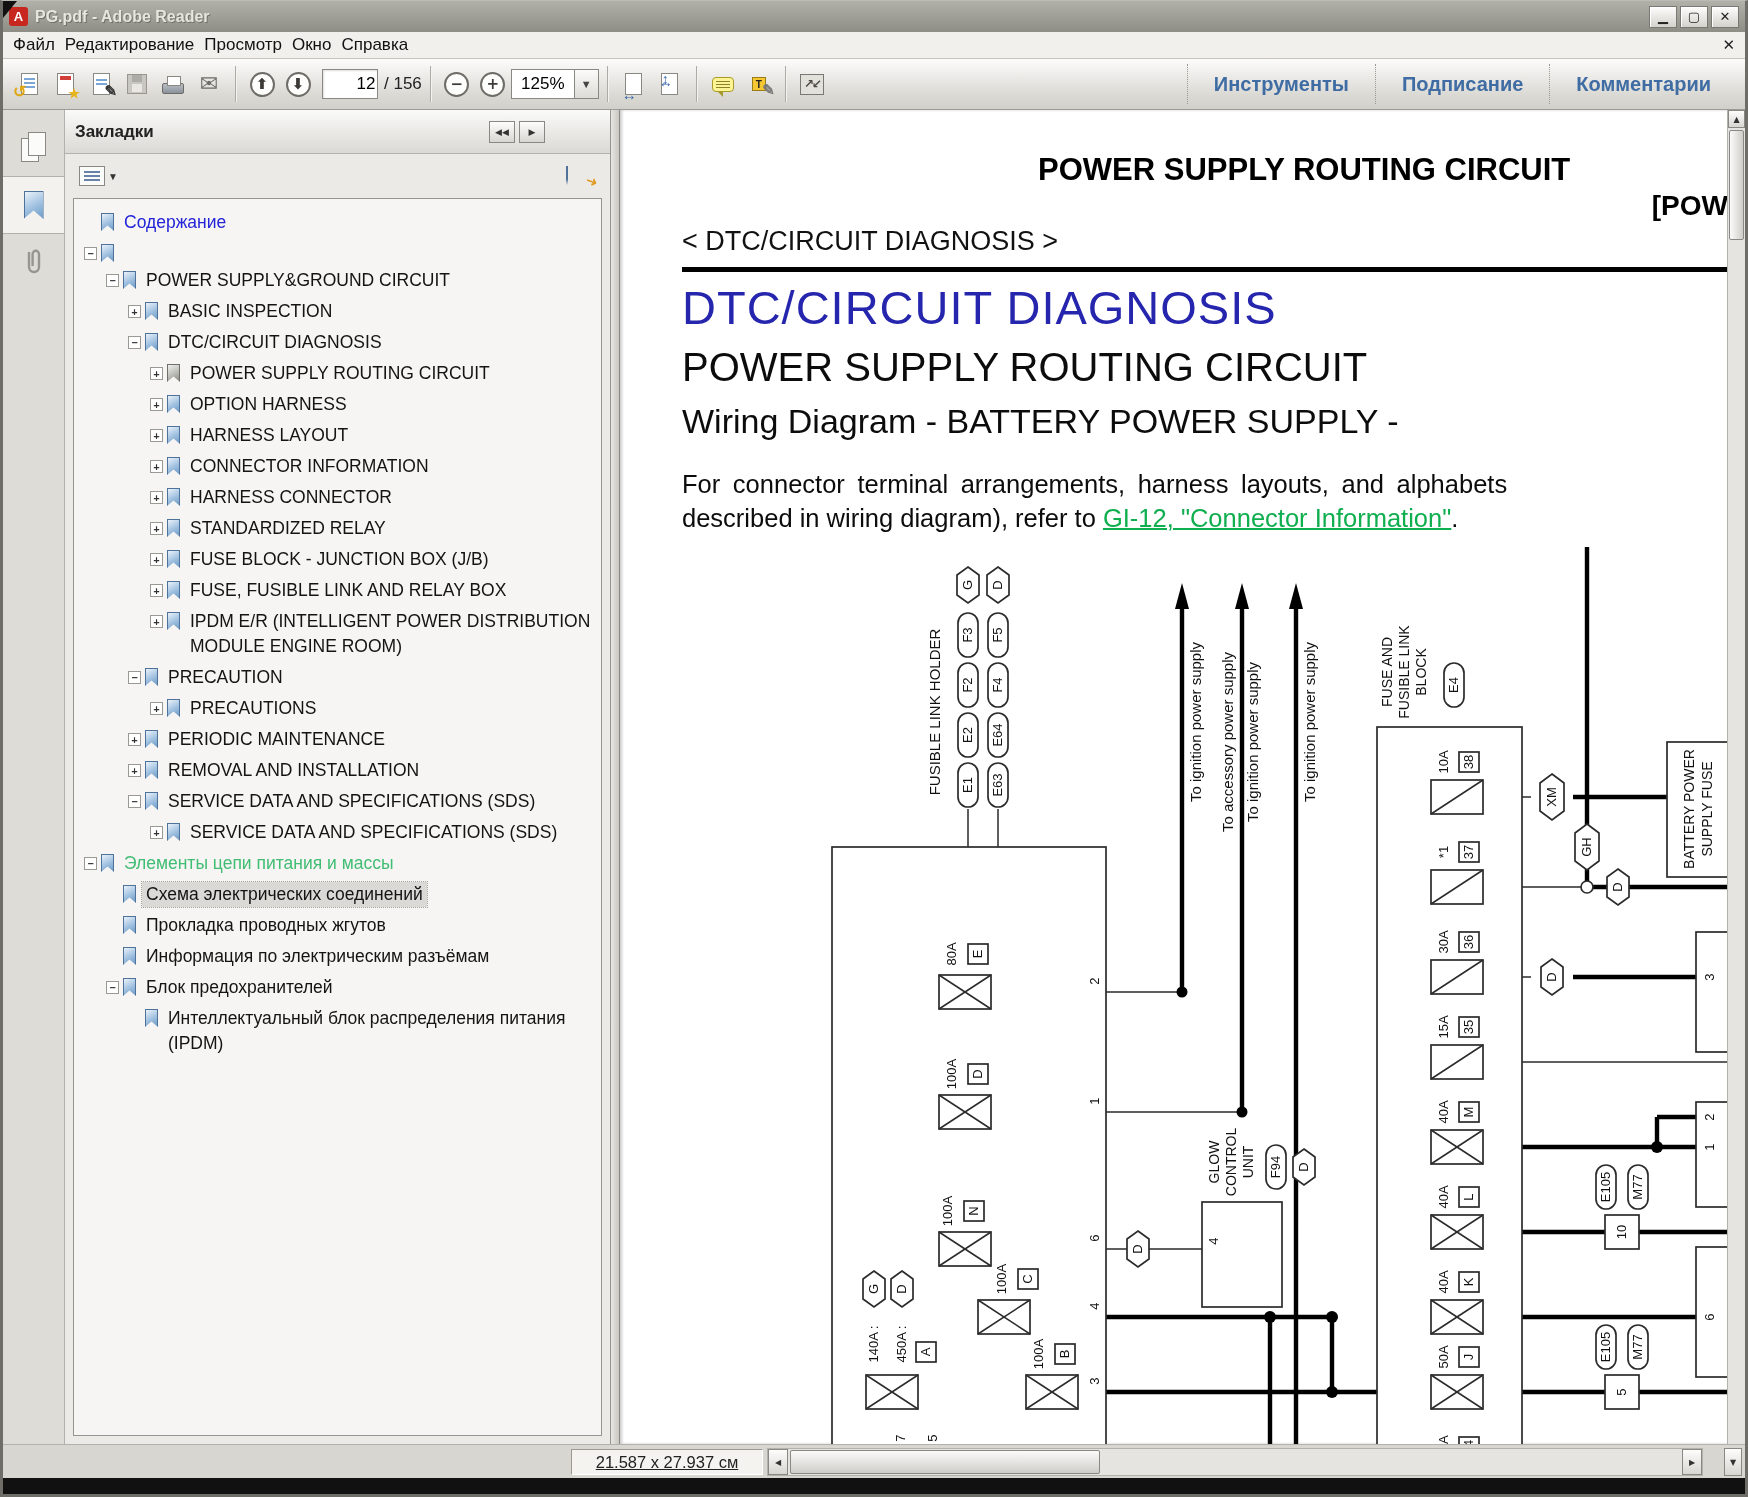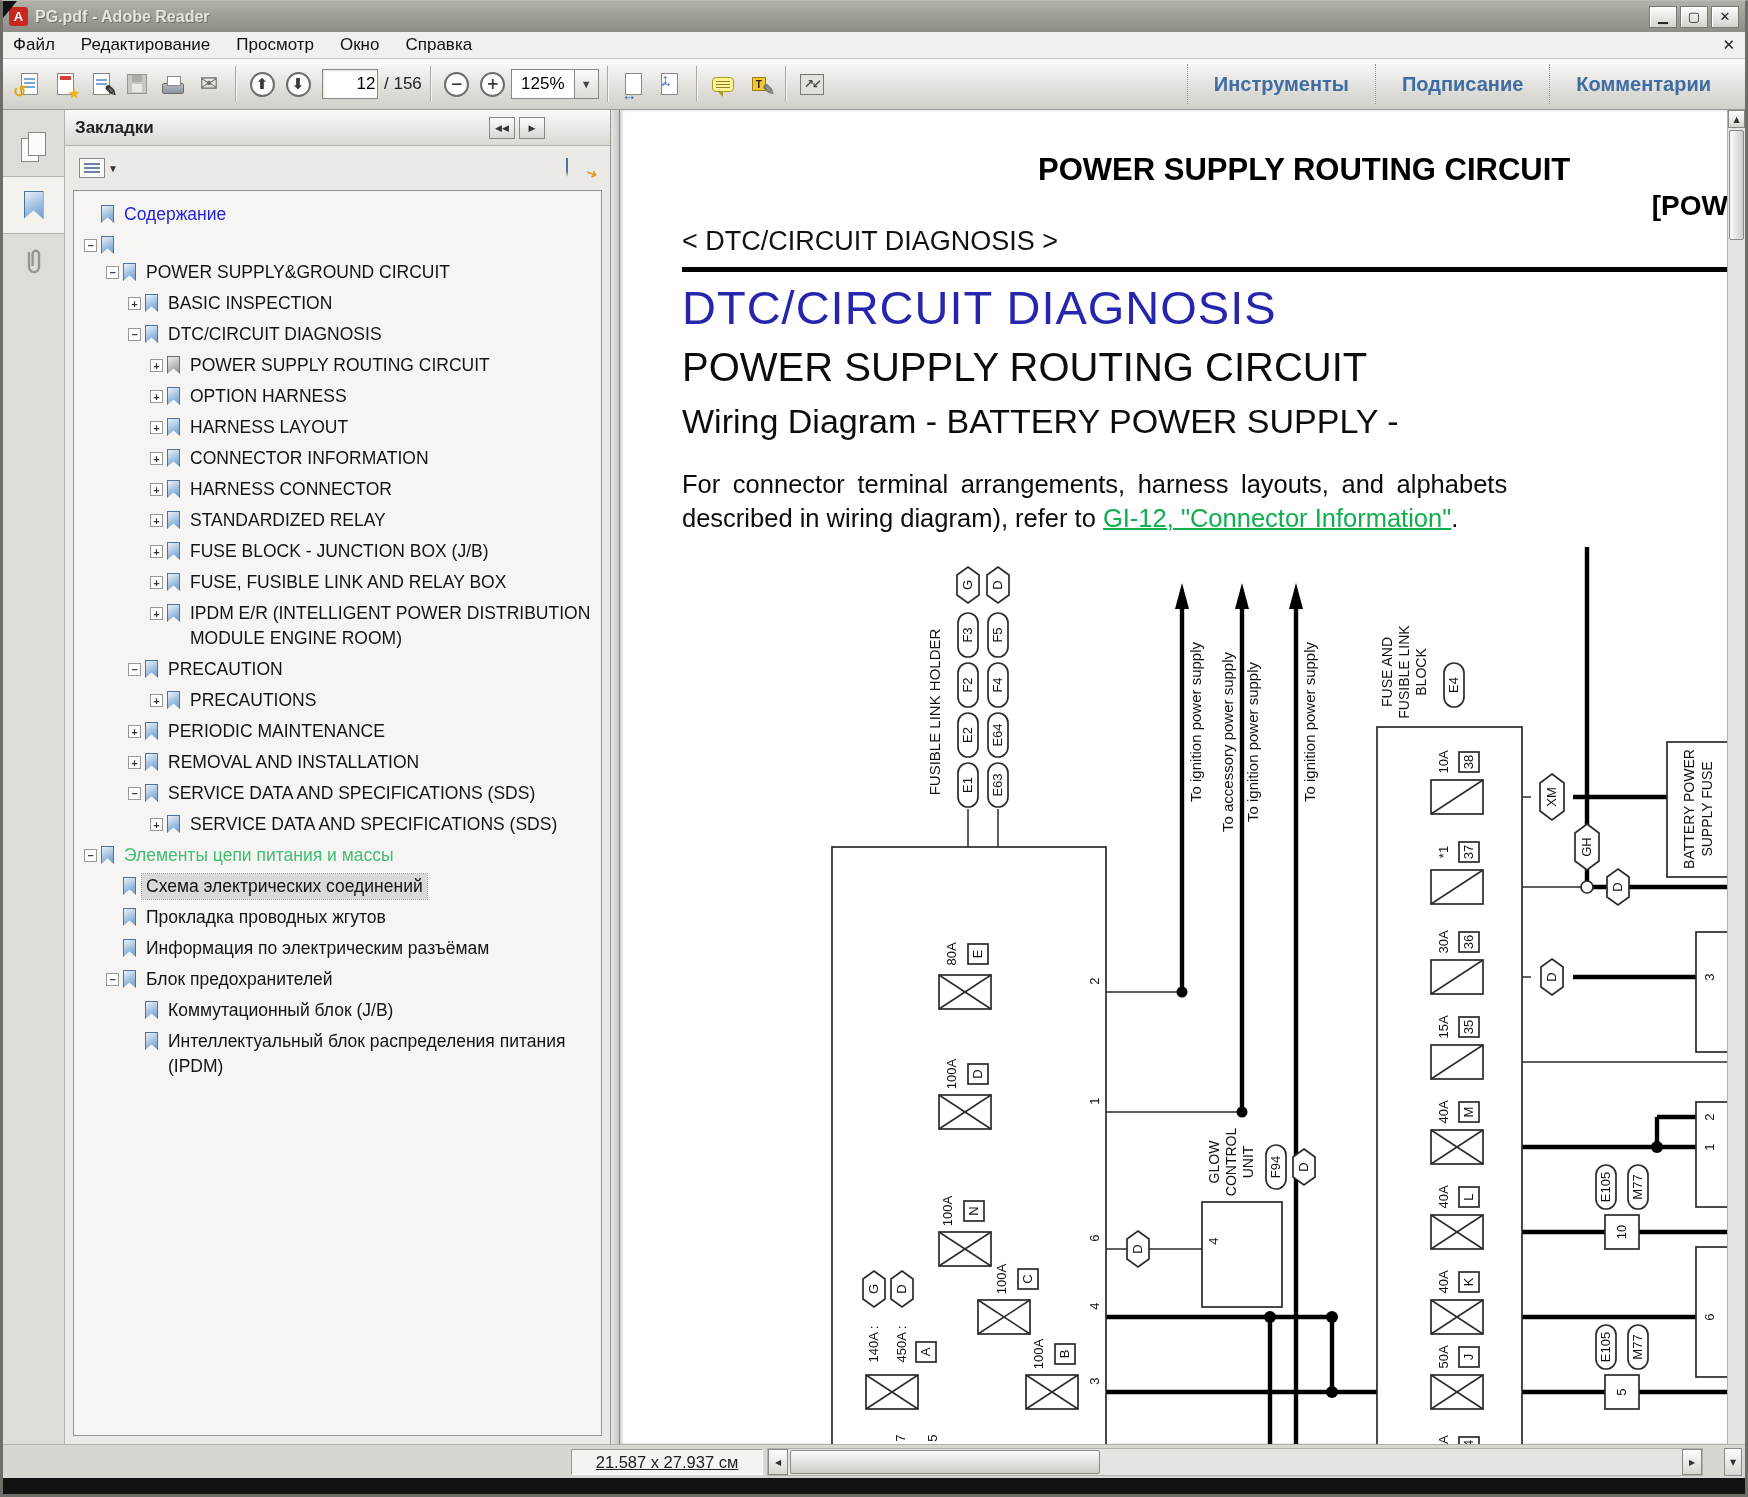--- a/index.html
+++ b/index.html
@@ -9,21 +9,21 @@
 
   
   #titlebar { height:31px; background:linear-gradient(#aboba 0,#aeaea6 0,#8f8f87 100%); background:linear-gradient(#b1b1a9,#8e8e86); display:flex; align-items:center; padding:0 6px; }
   #titlebar .app-icon { width:19px; height:19px; background:#c8271f; border-radius:3px; color:#fff; font:bold 13px/19px "Liberation Sans"; text-align:center; margin-right:7px; }
   #titlebar .title-text { color:#e6e6df; font:bold 16px "Liberation Sans"; text-shadow:1px 1px 0 #70706a; }
   .winbtns { margin-left:auto; display:flex; gap:3px; }
   .winbtn { width:28px; height:22px; background:linear-gradient(#fdfdfc,#d4d2cc); border:1px solid #7a7872; box-shadow:inset 1px 1px 0 #fff; text-align:center; font:bold 13px/20px "DejaVu Sans",sans-serif; color:#222; }
   #cursor-artifact { position:absolute; left:0; top:0; width:0; height:0; border-left:14px solid #111; border-bottom:17px solid transparent; z-index:99; }
 
   
-  #menubar { height:27px; background:#f1f0ed; border-bottom:1px solid #c6c4bf; display:flex; align-items:center; padding:0 10px; gap:26px; }
+  #menubar { height:27px; background:#f1f0ed; border-bottom:1px solid #c6c4bf; display:flex; align-items:center; padding:0 10px; gap:10px; }
   .menu-item { font-size:17px; color:#111; }
   #menu-close { margin-left:auto; font:bold 15px "DejaVu Sans",sans-serif; color:#222; }
 
   
   #toolbar { height:51px; background:linear-gradient(#fcfcfb,#dcdad5 70%,#d2d0cb); border-bottom:1px solid #9d9b96; display:flex; align-items:center; padding:0 8px; }
   .tb-sep { width:1px; height:36px; background:#adaba6; margin:0 8px; box-shadow:1px 0 0 #f4f3f1; }
   .tbtn { width:36px; height:38px; display:flex; align-items:center; justify-content:center; position:relative; border-radius:3px; }
   .pg { width:17px; height:22px; background:#fff; border:1px solid #8a8883; position:relative; }
   .pg i { position:absolute; left:2px; right:2px; height:2px; background:#7aa7d6; }
   .ovl { position:absolute; font-weight:bold; }
@@ -50,21 +50,21 @@
   #main { display:flex; height:1334px; }
   #navstrip { width:62px; background:#dedcd7; border-right:1px solid #b3b1ac; padding-top:8px; }
   .nav-tab { width:100%; height:58px; display:flex; align-items:center; justify-content:center; }
   .nav-tab.active { background:#f3f2ef; border-top:1px solid #b3b1ac; border-bottom:1px solid #b3b1ac; }
   .pages-icon { position:relative; width:26px; height:30px; }
   .pages-icon b, .pages-icon u { position:absolute; width:18px; height:24px; background:#fbfbfa; border:1.5px solid #8a8883; }
   .pages-icon b { left:0; top:6px; } .pages-icon u { left:7px; top:0; }
   .ribbon-big { width:20px; height:28px; background:linear-gradient(150deg,#eaf2fa,#9fc0e0 55%,#6f9cc6); border:1px solid #4f729b; clip-path:polygon(0 0,100% 0,100% 100%,50% 70%,0 100%); }
 
   #bmpanel { width:546px; background:#eceae6; display:flex; flex-direction:column; border-right:1px solid #96948f; }
-  #bm-header { height:36px; background:linear-gradient(#fafaf9,#dbd9d4); border-bottom:1px solid #b3b1ac; display:flex; align-items:center; padding:16px 10px;justify-content:flex-end; }
+  #bm-header { height:44px; background:linear-gradient(#fafaf9,#dbd9d4); border-bottom:1px solid #b3b1ac; display:flex; align-items:center; padding:16px 10px;justify-content:flex-end; }
   #bm-header .hdr-title { font:bold 17px "Liberation Sans"; color:#222; }
   #bm-header .hdr-btns { margin-left:auto; display:flex; gap:4px; margin-right:55px; }
   .mini-btn { width:26px; height:22px; background:linear-gradient(#fdfdfc,#d8d6d1); border:1px solid #8a8883; font:9px/20px "DejaVu Sans",sans-serif; color:#333; text-align:center; }
   #bm-options { height:44px; display:flex; align-items:center; padding:0 14px; }
   .opt-icon { width:26px; height:20px; background:#fbfbfa; border:1px solid #8a8883; position:relative; }
   .opt-icon i { position:absolute; left:4px; right:4px; height:1.5px; background:#6a82a8; }
   .opt-caret { font-size:10px; color:#333; margin-left:3px; }
   #opt-right { margin-left:auto; position:relative; width:30px; }
   #opt-right .arr { position:absolute; right:-2px; bottom:-4px; color:#e09a20; font:bold 14px "DejaVu Sans",sans-serif; transform:rotate(20deg); }
   #bm-treebox { flex:1; margin:0 8px 8px 8px; background:#f6f5f3; border:1px solid #96948f; overflow:hidden; padding:8px 4px 1px 8px; }
@@ -415,26 +415,20 @@
               <span class="ind" style="width: 22px;"></span>
               <span class="exp-sp"></span>
               <span class="ribbon"></span>
               <span class="bm-label">Информация по электрическим разъёмам</span>
             </div>
             <div class="bm-row">
               <span class="ind" style="width: 22px;"></span>
               <span class="exp">−</span>
               <span class="ribbon"></span>
               <span class="bm-label">Блок предохранителей</span>
-            </div>
-            <div class="bm-row">
-              <span class="ind" style="width: 44px;"></span>
-              <span class="exp-sp"></span>
-              <span class="ribbon"></span>
-              <span class="bm-label">Коммутационный блок (J/B)</span>
             </div>
             <div class="bm-row">
               <span class="ind" style="width: 44px;"></span>
               <span class="exp-sp"></span>
               <span class="ribbon"></span>
               <span class="bm-label">Интеллектуальный блок распределения питания (IPDM)</span>
             </div>
           </div>
         </div>
     </div>

